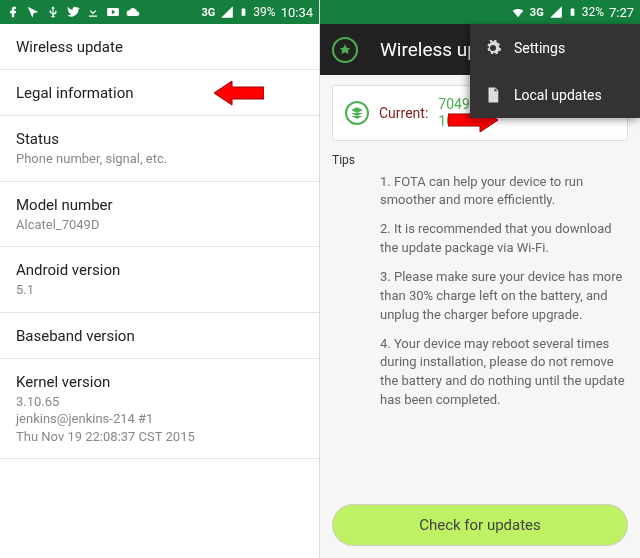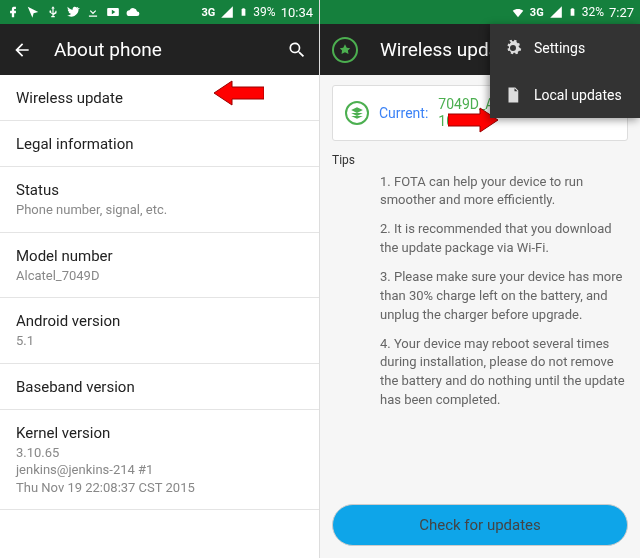--- a/index.html
+++ b/index.html
@@ -26,30 +26,30 @@
 
 .arrow-red { position: absolute; width: 50px; height: 30px; pointer-events: none; }
 .arrow-red polygon { fill: #f00; stroke: #900; stroke-width: 1; }
 .arrow-left { top: 78px; left: 214px; }
 .arrow-right { top: 105px; left: 448px; }
 
 .right-body { flex: 1; background: #f6f6f6; padding: 10px 12px 12px; display: flex; flex-direction: column; position: relative; }
 .current-box { background: #fff; border: 1px solid #ddd; border-radius: 3px; padding: 10px 12px; display: flex; align-items: center; gap: 10px; }
 .layers-icon { width: 24px; height: 24px; border: 2px solid #4caf50; border-radius: 50%; display:flex;align-items:center;justify-content:center; }
 .layers-icon svg { width: 14px; height: 14px; fill: #4caf50; }
-.curr-label { font-size: 14px; color: #3b82f6; }
+.curr-label { font-size: 14px; color: #7f1d1d; }
 .curr-val { font-size: 14px; color: #4caf50; line-height: 1.2; }
 
 .tips-title { font-size: 12px; color: #333; margin: 12px 0 6px; }
 .tips-body { font-size: 13px; color: #666; line-height: 1.45; }
 .tips-body p { margin-bottom: 10px; margin-left: 48px; }
 
-.check-btn { margin-top: auto; height: 42px; border: 1px solid #ccc; border-radius: 21px; background: #0ea5e9; display: flex; align-items: center; justify-content: center; font-size: 15px; color: #444; cursor: pointer; }
-
-.popup { position: absolute; top: 24px; right: 0; width: 150px; background: #333; color: #fff; box-shadow: -2px 2px 8px rgba(0,0,0,0.4); z-index: 5; }
+.check-btn { margin-top: auto; height: 42px; border: 1px solid #ccc; border-radius: 21px; background: #bef264; display: flex; align-items: center; justify-content: center; font-size: 15px; color: #444; cursor: pointer; }
+
+.popup { position: absolute; top: 24px; right: 0; width: 170px; background: #333; color: #fff; box-shadow: -2px 2px 8px rgba(0,0,0,0.4); z-index: 5; }
 .popup-item { height: 47px; display: flex; align-items: center; gap: 12px; padding: 0 14px; font-size: 14px; cursor: pointer; }
 .popup-item svg { width: 18px; height: 18px; fill: #ddd; }
 </style>
 </head>
 <body>
 
 <div class="phone phone-left">
   <div class="statusbar">
     <div class="sb-left">
       <svg class="sb-icon" viewBox="0 0 24 24">
@@ -80,29 +80,20 @@
           <path d="M2 22L22 2v20z"></path>
         </svg>
       <svg class="sb-icon" viewBox="0 0 24 24" style="width:9px">
           <path d="M7 4h2V2h6v2h2v18H7zM9 14h6v6H9z" fill="#fff"></path>
         </svg>
       <span style="font-size:12px">39%</span>
       <span style="font-size:13px">10:34</span>
     </div>
   </div>
 
-  <div class="header header-left">
-    <svg class="hdr-icon" viewBox="0 0 24 24">
-        <path d="M20 11H7.8l5.6-5.6L12 4l-8 8 8 8 1.4-1.4L7.8 13H20z"></path>
-      </svg>
-    <div class="header-title">About phone</div>
-    <svg class="hdr-icon" viewBox="0 0 24 24">
-        <path d="M15.5 14h-.8l-.3-.3a6.5 6.5 0 10-.7.7l.3.3v.8l5 5 1.5-1.5zm-6 0a4.5 4.5 0 110-9 4.5 4.5 0 010 9z"></path>
-      </svg>
-  </div>
 
   <div class="list">
     <div class="list-item">
       <div class="item-title">Wireless update</div>
     </div>
     <div class="list-item">
       <div class="item-title">Legal information</div>
     </div>
     <div class="list-item">
       <div class="item-title">Status</div>

